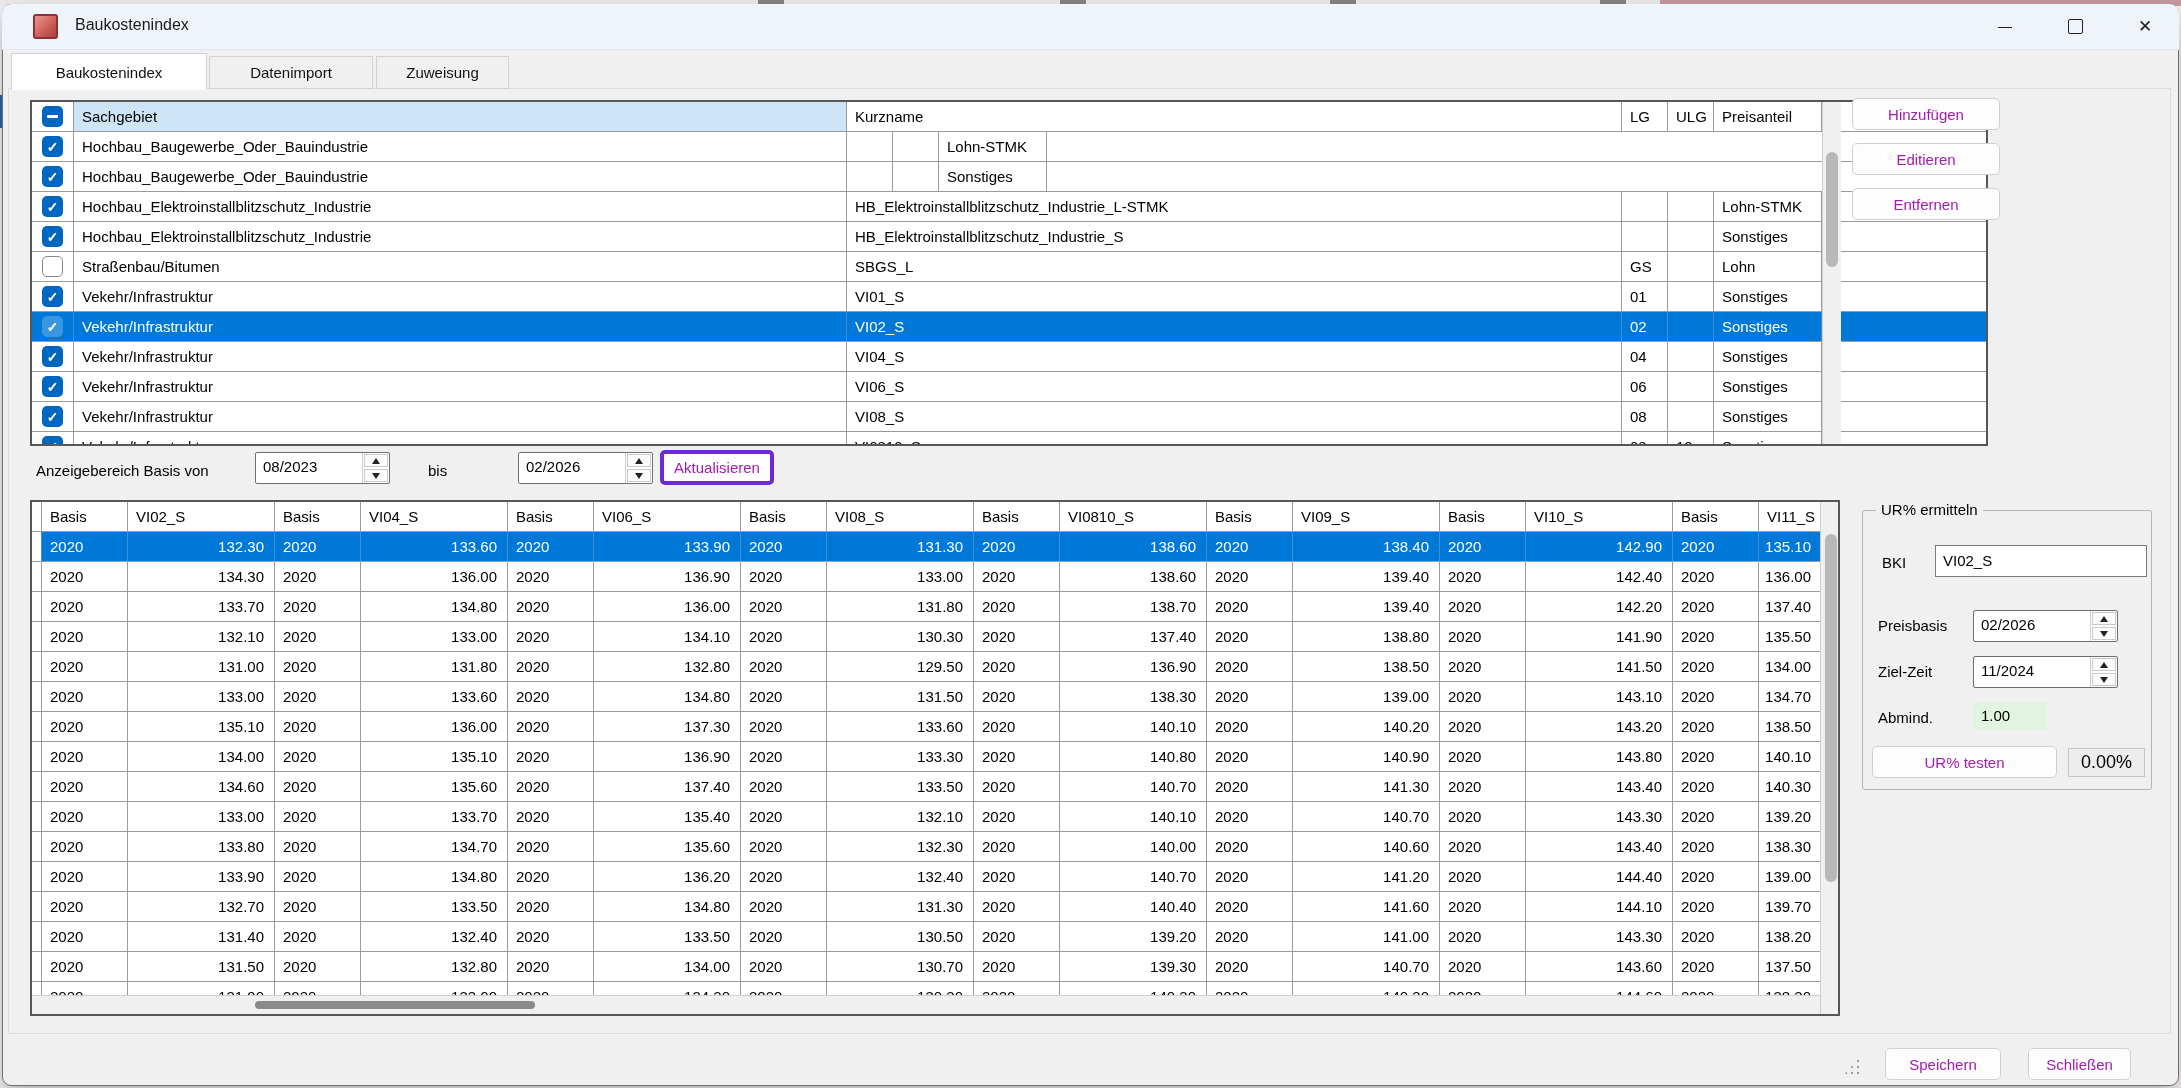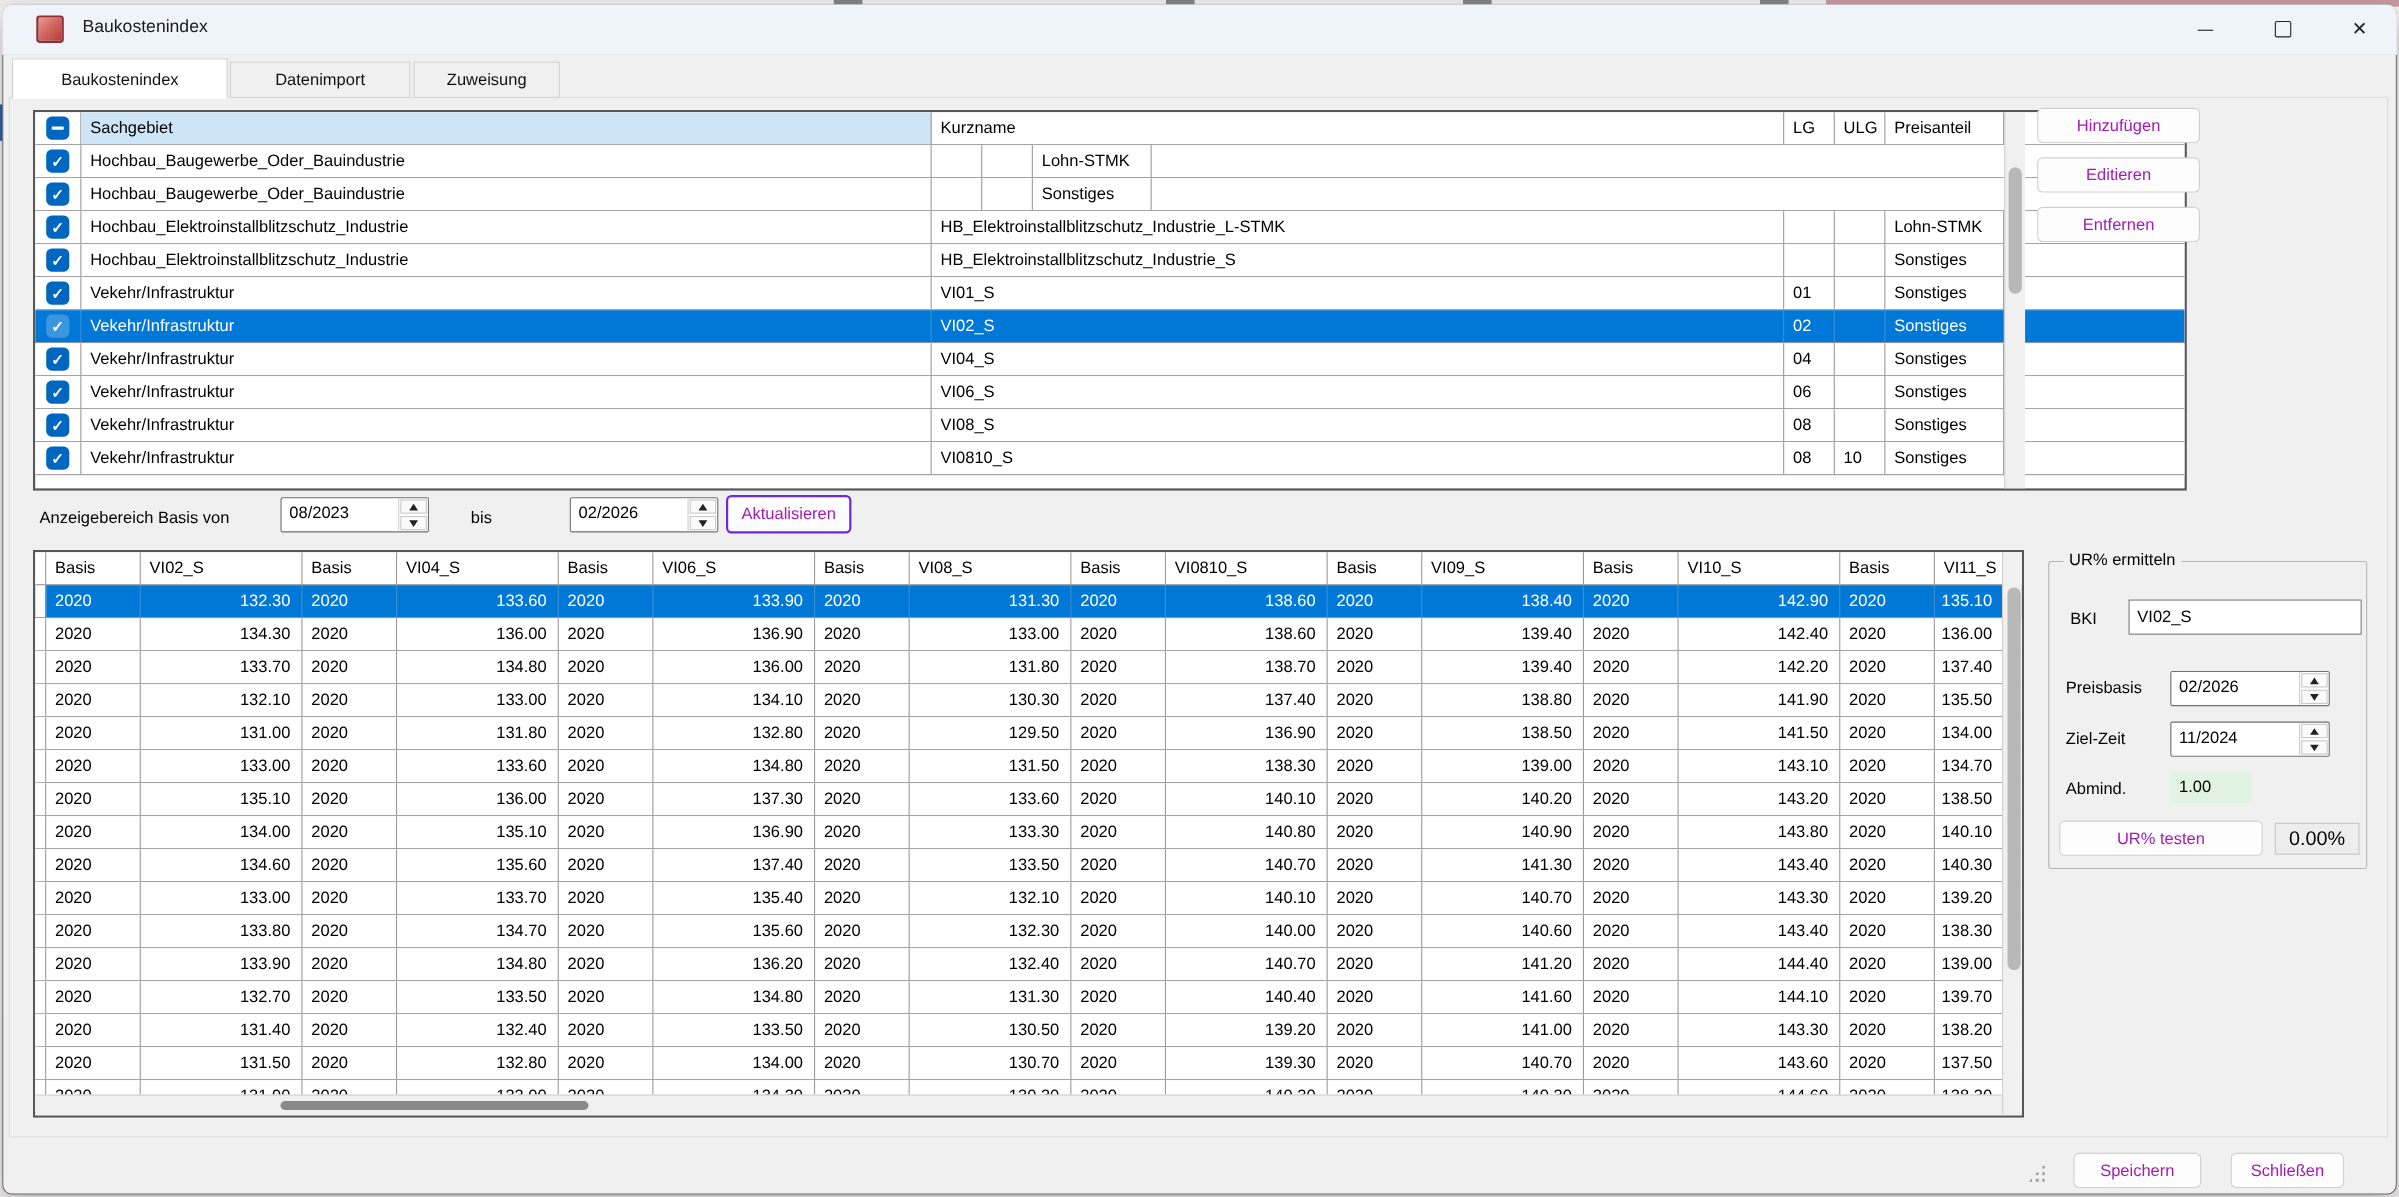--- a/index.html
+++ b/index.html
@@ -24,21 +24,21 @@
   .max-box{width:13px;height:13px;border:1.6px solid #222;border-radius:2px}
   .min-glyph{display:block;width:14px;height:0;border-top:1.8px solid #222;margin-top:2px}
   
   .tabpage{position:absolute;left:8px;top:88px;width:2163px;height:946px;background:#f0f0f0;border:1px solid #dcdcdc;box-sizing:border-box}
   .tab{position:absolute;top:56px;height:33px;background:#f0f0f0;border:1px solid #d2d2d2;box-sizing:border-box;
        font-size:15px;text-align:center;padding-top:7px;color:#111}
   .tab.active{top:53px;height:37px;background:#fff;border-bottom:1px solid #fff;padding-top:10px;z-index:3}
   
   .btn{position:absolute;background:#fdfdfd;border:1px solid #d0d0d0;border-radius:5px;box-sizing:border-box;
        font-size:15px;display:flex;align-items:center;justify-content:center;color:#a21caf}
-  .btn.focus{border:2px solid #6d28d9}
+  .btn.focus{border:4px solid #6d28d9}
   
   .tbl{position:absolute;background:#fff;border:2px solid #575757;box-sizing:border-box;overflow:hidden}
   .t-row{display:flex;height:30px;box-sizing:border-box;background:#fff;border-bottom:1px solid #9b9b9b}
   .t-row.sel{background:#0078d7;color:#fff}
   .hd{background:#fff;font-weight:normal}
   .uc,.lc{box-sizing:border-box;border-right:1px solid #9b9b9b;font-size:15px;padding:6px 0 0 8px;
           white-space:nowrap;overflow:hidden}
   
   .w-cb{width:42px;padding:0;display:flex;align-items:center;justify-content:center}
   .w-sach{width:773px}.w-kurz{width:775px}.w-lg{width:46px}.w-ulg{width:46px}.w-preis{width:108px}
@@ -159,20 +159,30 @@
           <div class="cb" style="width: 21px;">✓</div>
         </div>
         <div class="uc w-sach">Hochbau_Elektroinstallblitzschutz_Industrie</div>
         <div class="uc w-kurz">HB_Elektroinstallblitzschutz_Industrie_S</div>
         <div class="uc w-lg"></div>
         <div class="uc w-ulg"></div>
         <div class="uc w-preis">Sonstiges</div>
       </div>
       <div class="t-row">
         <div class="uc w-cb">
+          <div class="cb off" style="width: 21px;"></div>
+        </div>
+        <div class="uc w-sach">Straßenbau/Bitumen</div>
+        <div class="uc w-kurz">SBGS_L</div>
+        <div class="uc w-lg">GS</div>
+        <div class="uc w-ulg"></div>
+        <div class="uc w-preis">Lohn</div>
+      </div>
+      <div class="t-row">
+        <div class="uc w-cb">
           <div class="cb" style="width: 21px;">✓</div>
         </div>
         <div class="uc w-sach">Vekehr/Infrastruktur</div>
         <div class="uc w-kurz">VI01_S</div>
         <div class="uc w-lg">01</div>
         <div class="uc w-ulg"></div>
         <div class="uc w-preis">Sonstiges</div>
       </div>
       <div class="t-row sel">
         <div class="uc w-cb">

